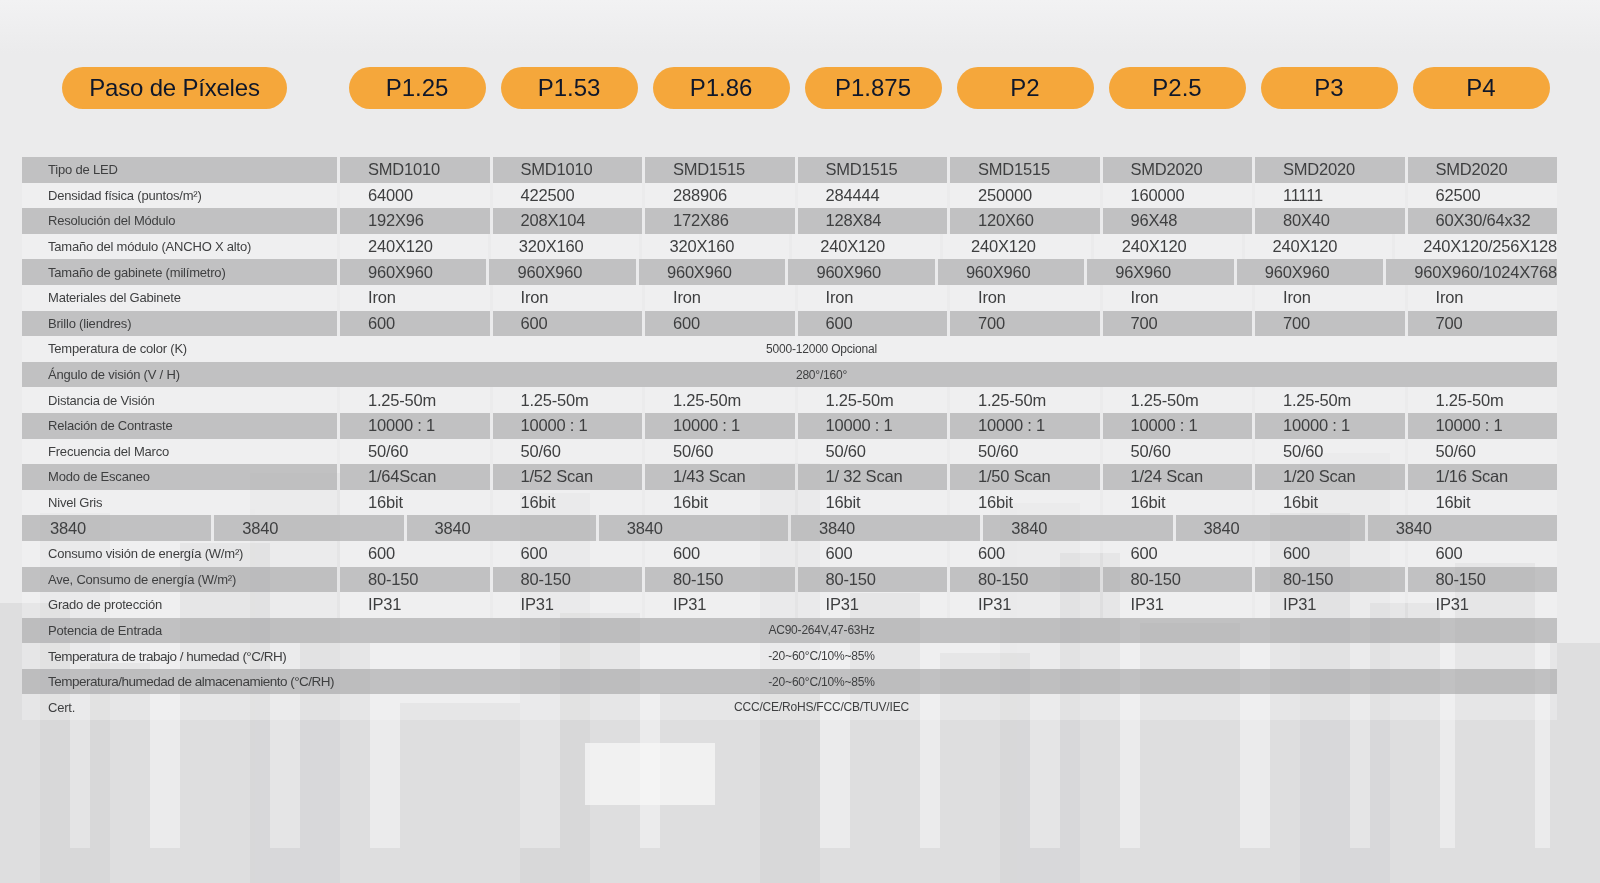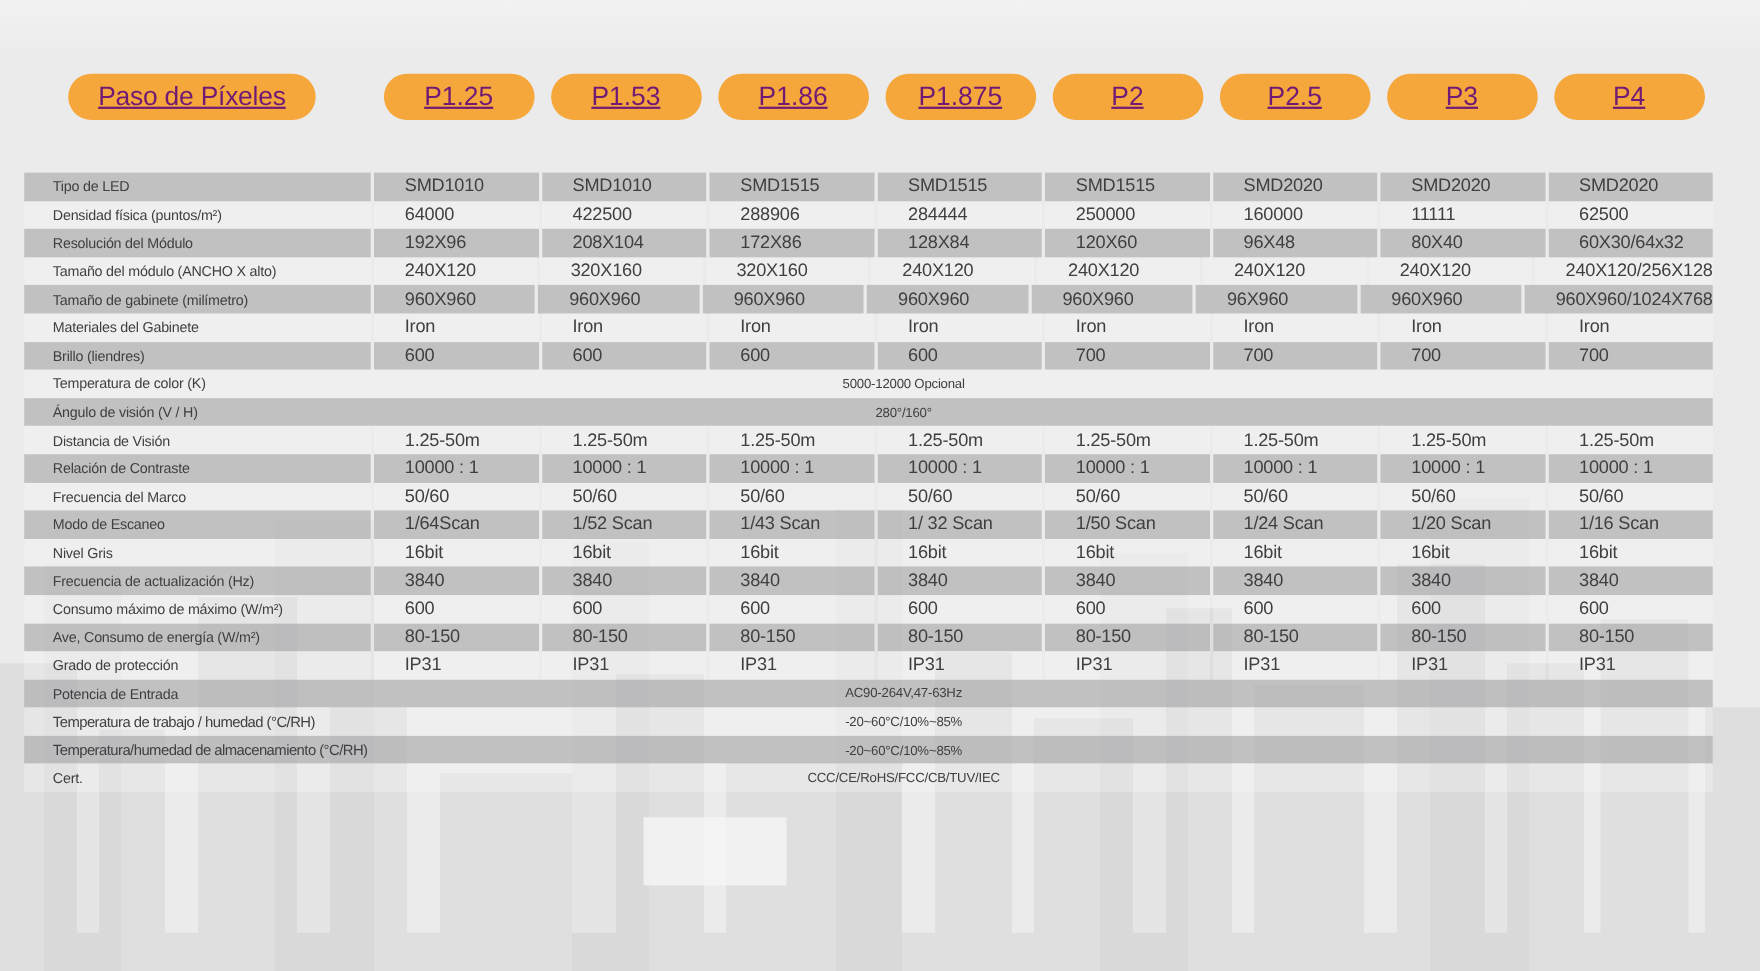--- a/index.html
+++ b/index.html
@@ -5,21 +5,21 @@
   html,body{margin:0;padding:0;background:#e9e9ea;}
   .stage{
     position:relative;width:1600px;height:883px;overflow:hidden;
     background:linear-gradient(180deg,#f2f2f3 0%,#ebebec 6%,#ebebec 100%);
     font-family:"Liberation Sans","DejaVu Sans",sans-serif;color:#3e3f40;
   }
   .watermark{position:absolute;left:0;bottom:0;pointer-events:none;}
 
   
   .pill-row{position:absolute;left:62px;top:67px;width:1495px;display:flex;align-items:center;}
-  .pill{background:#F5A73B;color:#701a75;display:flex;align-items:center;justify-content:center;text-decoration:underline;}
+  .pill{background:#F5A73B;color:#0f172a;display:flex;align-items:center;justify-content:center;}
   .title-pill{flex:none;width:225px;height:42px;border-radius:22px;font-size:24px;letter-spacing:-0.2px;}
   .pill-grid{margin-left:54px;flex:1;display:flex;}
   .pill-slot{flex:1;display:flex;justify-content:center;}
   .pitch-pill{width:137px;height:42px;border-radius:22px;font-size:24px;}
 
   
   .spec-table{position:absolute;left:22px;top:157px;width:1535px;}
   .trow{display:flex;height:25.6px;align-items:stretch;column-gap:3px;letter-spacing:-0.2px;}
   .lcell{flex:none;width:315px;box-sizing:border-box;padding-left:26px;
          display:flex;align-items:center;font-size:13px;white-space:nowrap;overflow:hidden;}
@@ -236,32 +236,31 @@
         <div class="vcell">16bit</div>
         <div class="vcell">16bit</div>
         <div class="vcell">16bit</div>
         <div class="vcell">16bit</div>
         <div class="vcell">16bit</div>
         <div class="vcell">16bit</div>
         <div class="vcell">16bit</div>
         <div class="vcell">16bit</div>
       </div>
       <div class="trow band">
-        <div class="lcell">Frecuencia de actualización (Hz)</div>
-        <div class="vcell">3840</div>
-        <div class="vcell">3840</div>
-        <div class="vcell">3840</div>
-        <div class="vcell">3840</div>
-        <div class="vcell">3840</div>
-        <div class="vcell">3840</div>
-        <div class="vcell">3840</div>
-        <div class="vcell">3840</div>
-      </div>
-      <div class="trow light">
-        <div class="lcell">Consumo máximo de máximo (W/m²)</div>
+        <div class="vcell">3840</div>
+        <div class="vcell">3840</div>
+        <div class="vcell">3840</div>
+        <div class="vcell">3840</div>
+        <div class="vcell">3840</div>
+        <div class="vcell">3840</div>
+        <div class="vcell">3840</div>
+        <div class="vcell">3840</div>
+      </div>
+      <div class="trow light">
+        <div class="lcell">Consumo visión de energía (W/m²)</div>
         <div class="vcell">600</div>
         <div class="vcell">600</div>
         <div class="vcell">600</div>
         <div class="vcell">600</div>
         <div class="vcell">600</div>
         <div class="vcell">600</div>
         <div class="vcell">600</div>
         <div class="vcell">600</div>
       </div>
       <div class="trow band">

